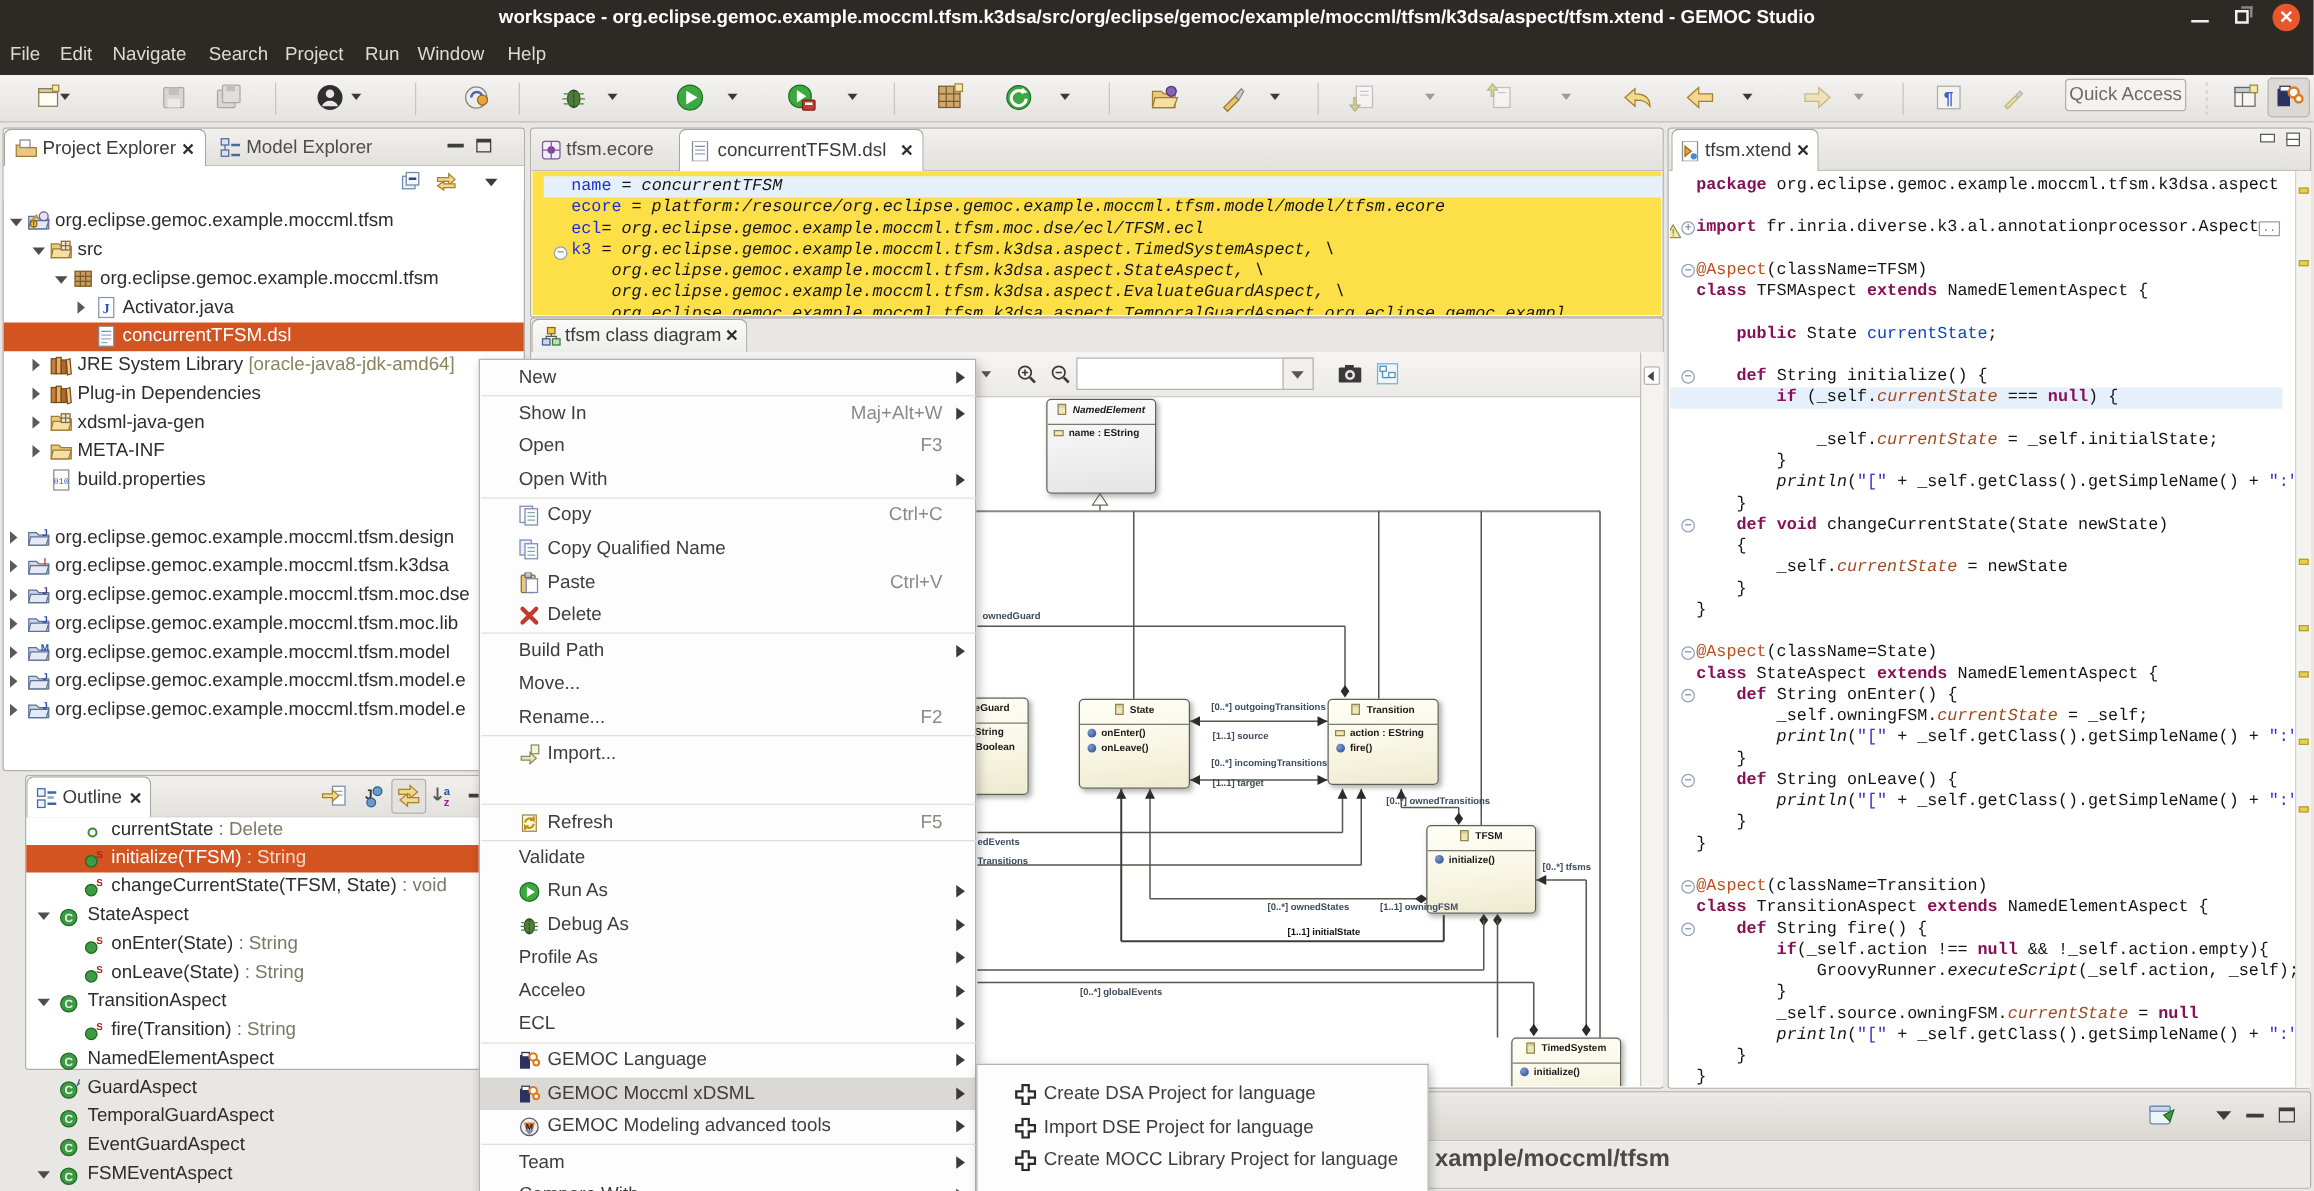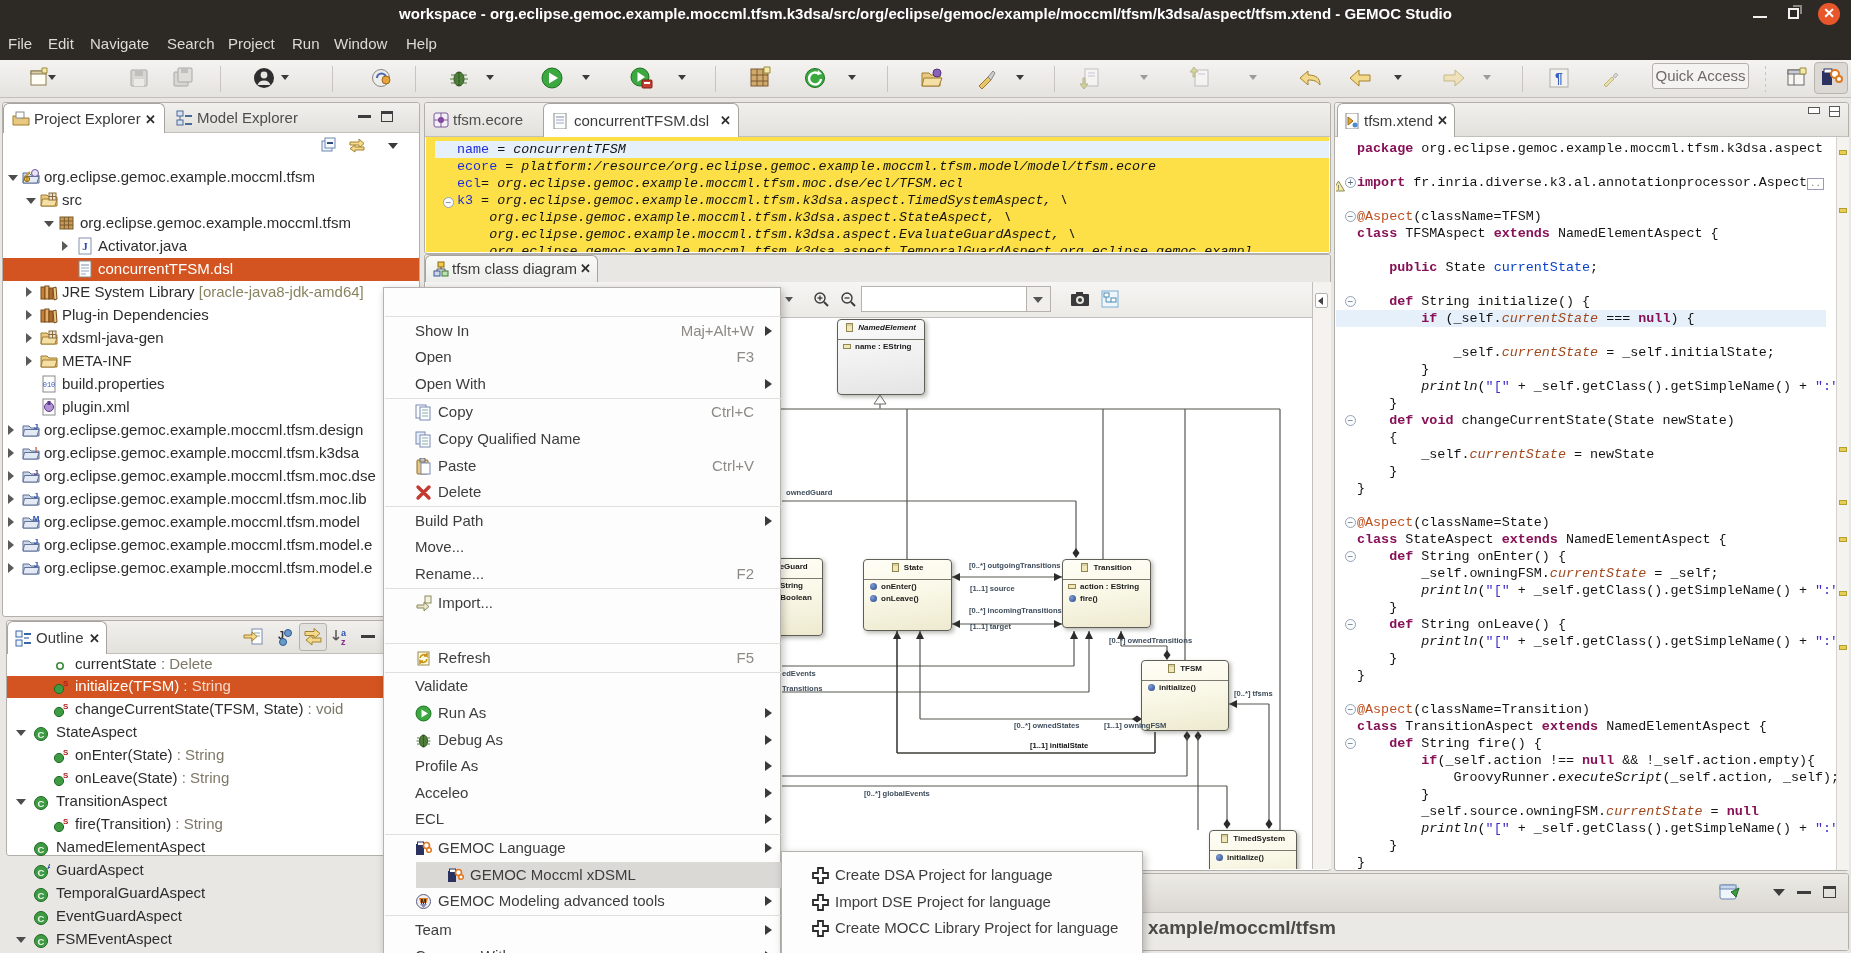--- a/index.html
+++ b/index.html
@@ -40,21 +40,21 @@
 .it{font-style:italic}
 .hlline{position:absolute;background:#e6f0fb;}
 .fold{position:absolute;width:11px;height:11px;border:1px solid #93a2b6;border-radius:50%;background:#fcfdff;color:#5e6c80;font-size:10px;line-height:9px;text-align:center;}
 
 #cmenu{left:383px;top:287px;width:398px;height:667px;background:#fdfdfd;border:1px solid #b5b2ae;box-shadow:2px 3px 8px rgba(0,0,0,.25);}
 .mi{position:absolute;left:0;width:100%;height:27px;font-size:15px;color:#3d3d3d;}
 .mi .ml{position:absolute;top:4px;}
 .mi .mr{position:absolute;top:4px;right:26px;color:#8d8a86;}
 .mi .sub{position:absolute;right:8px;top:8px;width:0;height:0;border-top:5px solid transparent;border-bottom:5px solid transparent;border-left:7px solid #3a3a3a;}
 .msep{position:absolute;left:1px;width:396px;height:1px;background:#e1dfdc;}
-.mhl{background:#dbd9d6;margin-left:32px;}
+.mhl{background:#dbd9d6;}
 #smenu{left:781px;top:851px;width:362px;height:102px;background:#fdfdfd;border:1px solid #b5b2ae;border-bottom:none;box-shadow:2px 3px 8px rgba(0,0,0,.25);}
 
 .uml{position:absolute;border:1px solid #5f5f58;border-radius:4px;box-shadow:2px 2px 4px rgba(90,90,80,.45);font-size:8px;font-weight:bold;color:#1a1a1a;white-space:nowrap;}
 .umlc{background:linear-gradient(173deg,#fffef6 0%,#faf8e8 45%,#eeead0 100%);}
 .umlg{background:linear-gradient(173deg,#fbfbfb 0%,#f1f1f1 50%,#e4e4e4 100%);}
 .uml .ttl{position:absolute;left:0;top:3px;width:100%;text-align:center;white-space:nowrap;}
 .uml .sep{position:absolute;left:0;width:100%;height:1px;background:#7a7a70;}
 .eb{position:absolute;font-size:7.6px;font-weight:bold;color:#3e4d5c;white-space:nowrap;}
 .opic{position:absolute;width:7px;height:7px;border-radius:50%;background:radial-gradient(circle at 35% 35%,#7d9bd2,#27458b);}
 .atic{position:absolute;width:8px;height:5px;background:#efe7b8;border:1px solid #8f8650;}
@@ -328,28 +328,20 @@
         </svg></div>
 <span class="txt" style="left:59px">META-INF</span>
     </div>
 <div class="trow" style="top:270px">
 <div class="abs" style="left:37px;top:2px;width:18px;height:18px"><svg width="18" height="18">
           <rect x="3" y="1" width="12" height="16" fill="#fdfdfd" stroke="#8a8a8a"></rect>
           <text x="9" y="12" font-size="7" fill="#3a5ac0" text-anchor="middle" font-family="Liberation Mono">010</text>
         </svg></div>
 <span class="txt" style="left:59px">build.properties</span>
     </div>
-<div class="trow" style="top:293px">
-<div class="abs" style="left:37px;top:2px;width:18px;height:18px"><svg width="18" height="18">
-          <rect x="3" y="1" width="12" height="16" fill="#fdfdfd" stroke="#8a8a8a"></rect>
-          <circle cx="9" cy="9" r="4.5" fill="#b493d4" stroke="#5a3a8a"></circle>
-          <rect x="7.5" y="3" width="3" height="4" fill="#5a3a8a"></rect>
-        </svg></div>
-<span class="txt" style="left:59px">plugin.xml</span>
-    </div>
 <div class="trow" style="top:316px">
 <div class="arrowR" style="left:5px"></div>
 <div class="abs" style="left:19px;top:2px;width:18px;height:18px"><svg width="18" height="18">
           <path d="M1 5 l6 0 2 2 8 0 0 8 -16 0 z" fill="#cdd7ea" stroke="#5e7196"></path>
           <path d="M2.5 8.5 l14.5 0 -2 6.5 -14 0 z" fill="#e3eaf6" stroke="#5e7196"></path>
           <text x="14" y="8" font-size="8" font-weight="bold" fill="#2a50b0" text-anchor="middle" font-family="Liberation Sans">J</text>
         </svg></div>
 <span class="txt" style="left:41px">org.eclipse.gemoc.example.moccml.tfsm.design</span>
     </div>
 <div class="trow" style="top:339px">
@@ -400,21 +392,21 @@
 <div class="trow" style="top:454px">
 <div class="arrowR" style="left:5px"></div>
 <div class="abs" style="left:19px;top:2px;width:18px;height:18px"><svg width="18" height="18">
           <path d="M1 5 l6 0 2 2 8 0 0 8 -16 0 z" fill="#cdd7ea" stroke="#5e7196"></path>
           <path d="M2.5 8.5 l14.5 0 -2 6.5 -14 0 z" fill="#e3eaf6" stroke="#5e7196"></path>
           <text x="14" y="8" font-size="8" font-weight="bold" fill="#2a50b0" text-anchor="middle" font-family="Liberation Sans">J</text>
         </svg></div>
 <span class="txt" style="left:41px">org.eclipse.gemoc.example.moccml.tfsm.model.e</span>
     </div>
 </div>
-<div class="abs panel" style="left:6px;top:620px;width:418px;height:236px">
+<div class="abs panel" style="left:20px;top:620px;width:418px;height:236px">
 <div class="tabbar" style="height:33px"></div>
 <div class="tab atab" style="left:0px;width:100px;height:33px">
       <svg style="position:absolute;left:7px;top:8px" width="17" height="17">
         <rect x="1" y="1" width="6" height="6" fill="#eef3fa" stroke="#3a66a8"></rect>
         <rect x="1" y="10" width="6" height="6" fill="#eef3fa" stroke="#3a66a8"></rect>
         <rect x="9" y="3" width="7" height="2" fill="#3a66a8"></rect>
         <rect x="9" y="7" width="5" height="2" fill="#88a6cc"></rect>
         <rect x="9" y="12" width="7" height="2" fill="#3a66a8"></rect>
       </svg>
       <span class="lbl" style="left:28px;top:7px">Outline</span>
@@ -823,20 +815,24 @@
         <rect x="1" y="3" width="16" height="4" fill="#c8d8ec" stroke="#6a87b0"></rect>
         <path d="M12 10 l8 -4 -3 9 z" fill="#3f9b43" stroke="#1e6a22"></path>
       </svg></div>
 <div class="abs" style="left:1348px;top:15px;width:0;height:0;border-left:6px solid transparent;border-right:6px solid transparent;border-top:7px solid #3d3d3d"></div>
 <div class="abs" style="left:1372px;top:17px;width:14px;height:3px;background:#3d3d3d"></div>
 <div class="abs" style="left:1398px;top:12px;width:13px;height:12px;border:1.5px solid #3d3d3d;border-top-width:3px"></div>
 <div class="abs" style="left:0;top:39px;width:1423px;height:37px;background:#ebe9e5"></div>
 <div class="abs" style="left:723px;top:43px;font-size:19px;font-weight:bold;color:#4b4a45;white-space:nowrap">xample/moccml/tfsm</div>
 </div>
 <div class="abs" id="cmenu">
+<div class="mi" style="top:1.0px;height:26.6px">
+<span class="ml" style="left:31px">New</span>
+<div class="sub"></div>
+</div>
 <div class="msep" style="top:28.1px"></div>
 <div class="mi" style="top:29.6px;height:26.6px">
 <span class="ml" style="left:31px">Show In</span>
 <span class="mr">Maj+Alt+W</span>
 <div class="sub"></div>
 </div>
 <div class="mi" style="top:56.2px;height:26.6px">
 <span class="ml" style="left:31px">Open</span>
 <span class="mr">F3</span>
 </div>

